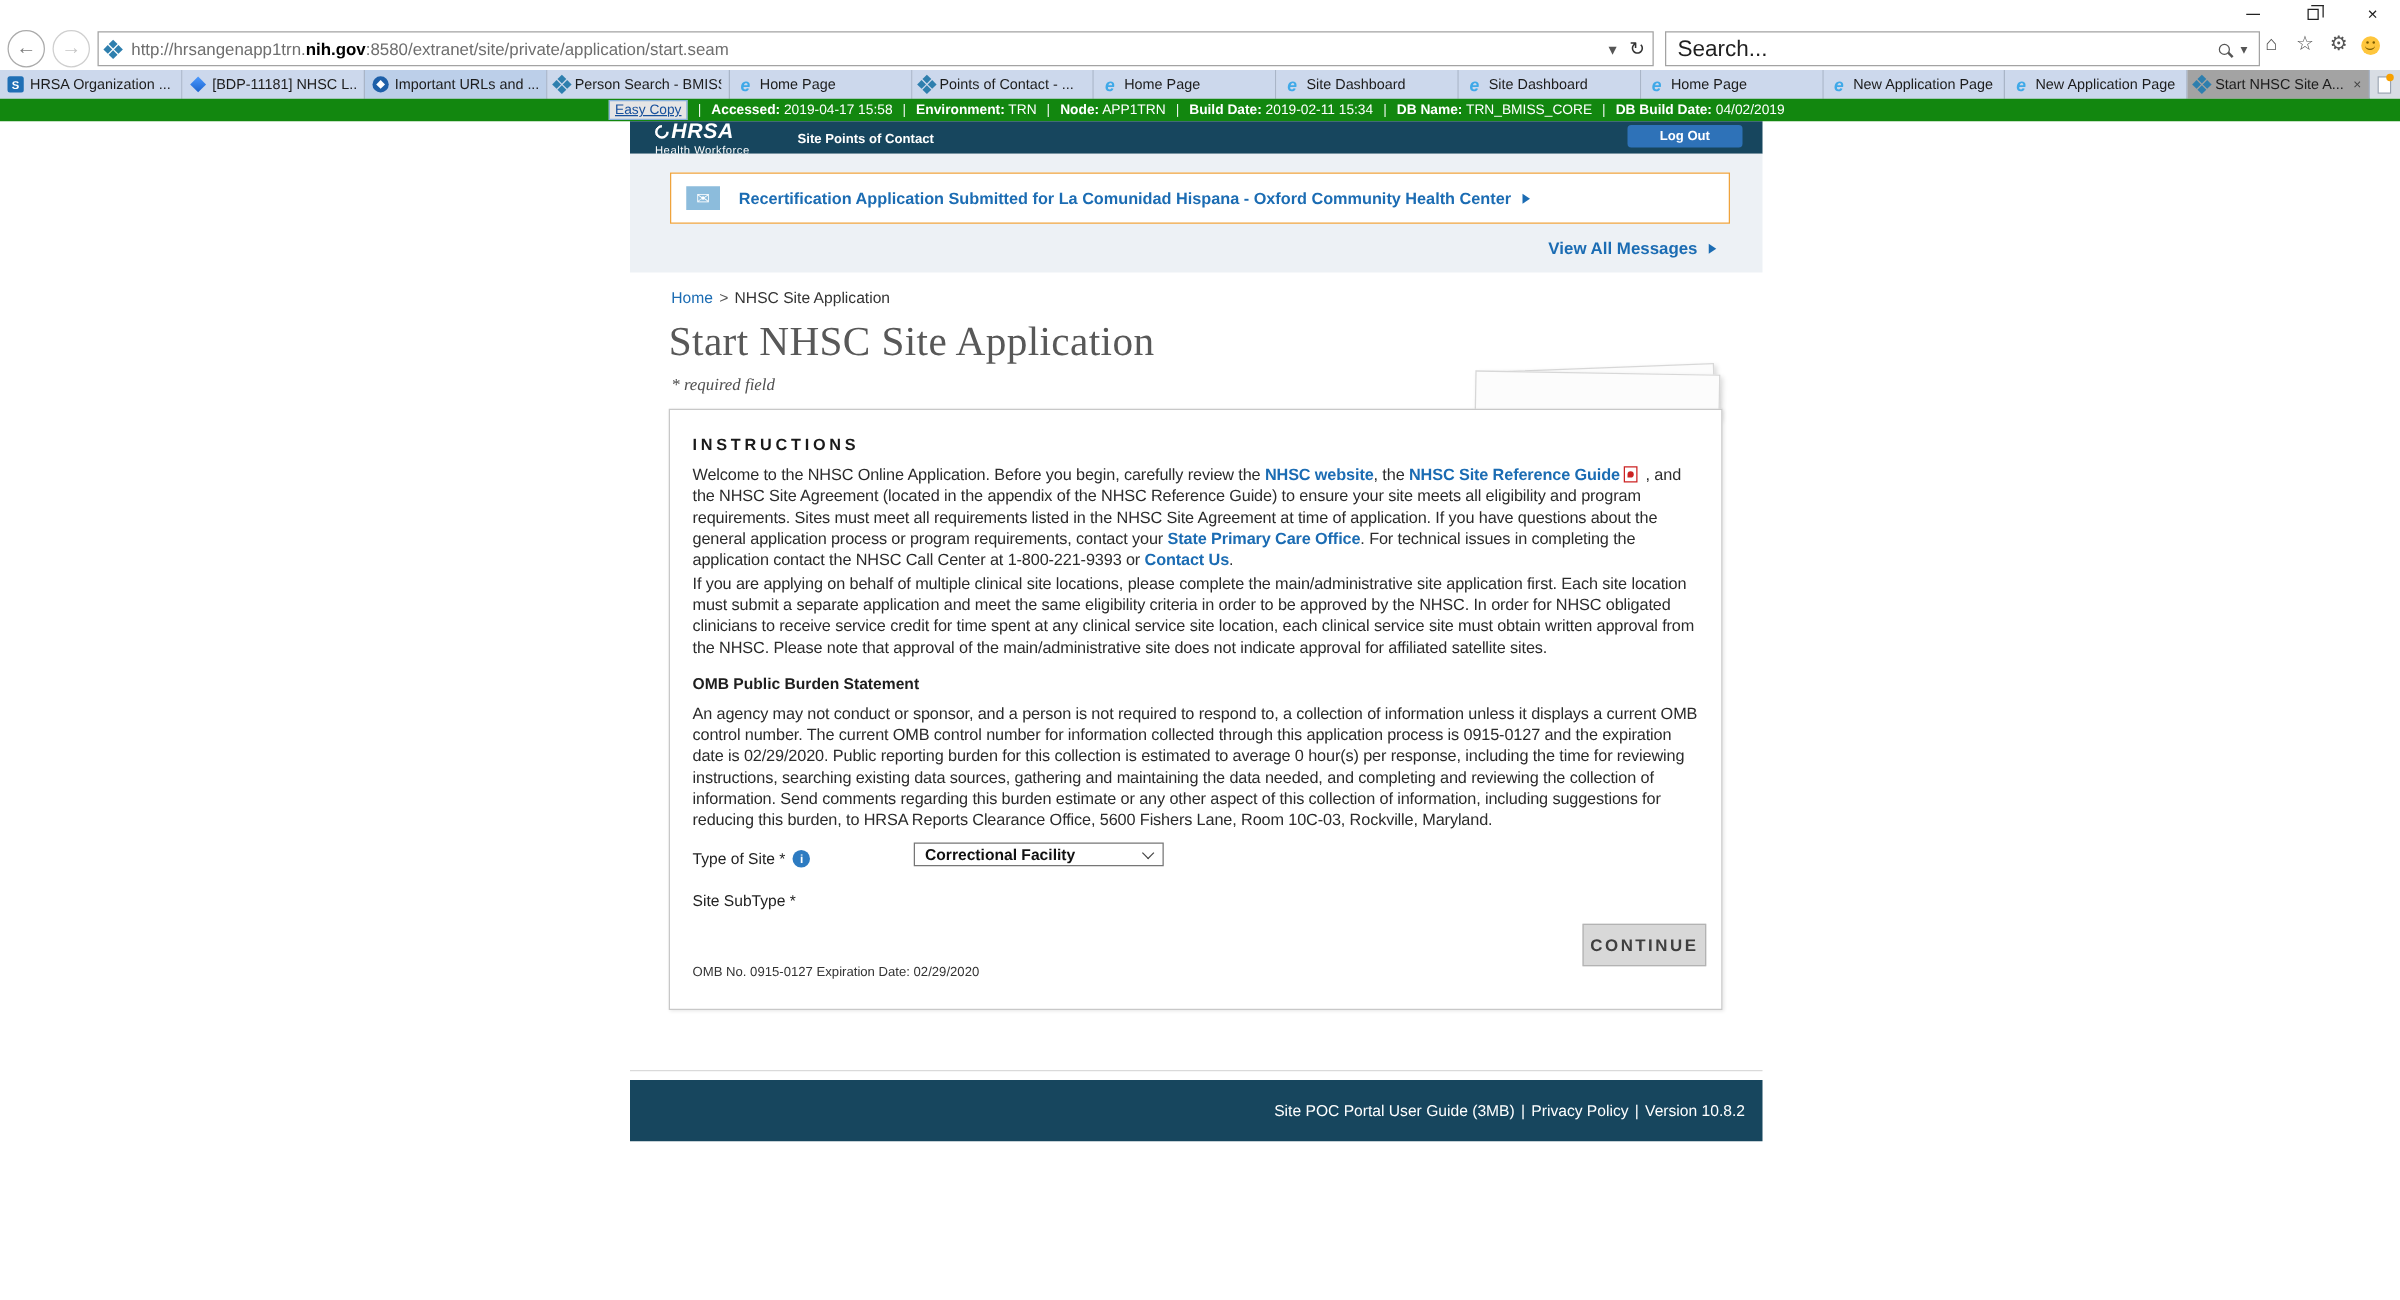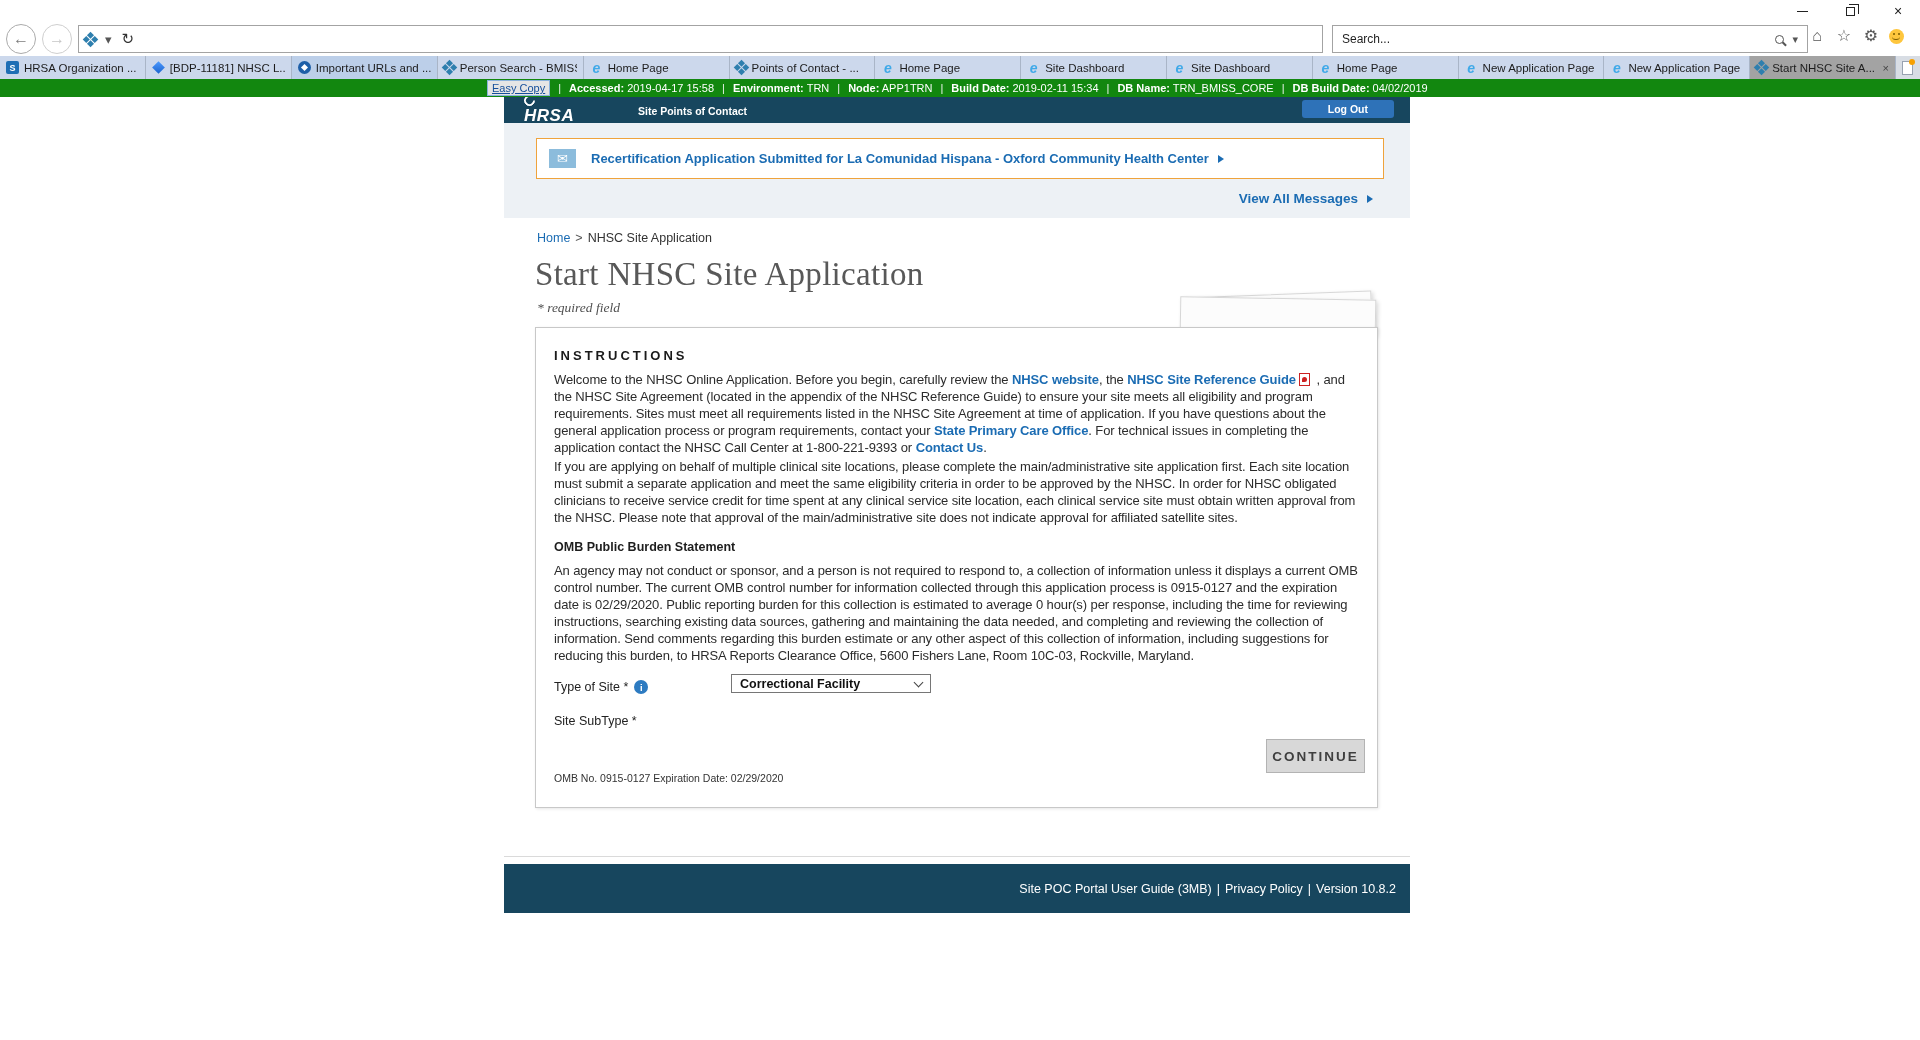--- a/index.html
+++ b/index.html
@@ -26,21 +26,21 @@
   .urlbar { position:absolute; left:78px; top:3px; width:1245px; height:28px; border:1px solid #a3a3a3;
             background:#fff; display:flex; align-items:center; padding:0 6px; font-size:13.5px; }
   .urlbar .favicon { margin-right:9px; }
   .url-text { flex:1; color:#6e6e6e; white-space:nowrap; overflow:hidden; }
   .url-text b { color:#000; }
   .url-controls { display:flex; align-items:center; gap:10px; color:#555; font-size:13px; }
   .url-refresh { font-size:15px; color:#333; }
 
   .searchbox { position:absolute; left:1332px; top:3px; width:476px; height:28px; border:1px solid #a3a3a3;
                background:#fff; display:flex; align-items:center; padding:0 9px; }
-  .search-ph { flex:1; color:#1f1f1f; font-size:12px; }
+  .search-ph { flex:1; color:#1f1f1f; font-size:18px; }
   .i-mag { width:9px; height:9px; border:1.6px solid #555; border-radius:50%; position:relative; margin-right:8px; }
   .i-mag::after { content:""; position:absolute; width:5px; height:1.6px; background:#555;
                   transform:rotate(45deg); right:-4px; bottom:-2px; }
   .search-caret { color:#555; font-size:11px; }
 
   .chrome-icons { position:absolute; right:16px; top:6px; display:flex; gap:9px; align-items:center;
                   color:#555; }
   .ci { font-size:16px; line-height:1; width:18px; text-align:center; }
   .i-smiley { width:15px; height:15px; border-radius:50%; background:#fec63d; position:relative; display:inline-block; }
   .i-smiley::before { content:""; position:absolute; left:4px; top:4px; width:2px; height:2px; border-radius:50%;
@@ -79,22 +79,22 @@
               color:#fff; font-size:11px; display:flex; align-items:center; padding-left:487px; white-space:nowrap; }
   .easycopy { background:#e5e5e5; border:1px solid #8ab2dc; color:#164f9b; text-decoration:underline;
               padding:0 4px; font-size:11px; line-height:14px; }
   .gsep { margin:0 8px; color:#eaf4ea; }
   .gitem b { font-weight:bold; }
 
   
   .app-header { position:absolute; left:504px; top:97px; width:906px; height:26px; background:#17465e;
                 color:#fff; overflow:hidden; }
   .logo { position:absolute; left:20px; top:-2px; }
-  .logo-top { display:flex; font-size:17px; font-weight:bold; font-style:italic;
-              letter-spacing:.5px;flex-direction:column; }
+  .logo-top { display:flex; align-items:center; font-size:17px; font-weight:bold; font-style:italic;
+              letter-spacing:.5px; }
   .i-eagle { width:11px; height:11px; border:2px solid #fff; border-right-color:transparent; border-radius:50%;
              transform:rotate(-45deg); margin-right:2px; }
   .logo-sub { font-size:9px; letter-spacing:.4px; margin-top:0; }
   .app-label { position:absolute; left:134px; top:8px; font-size:10.5px; font-weight:bold; }
   .logout-btn { position:absolute; right:16px; top:3px; background:#2e72b8; color:#fff; font-size:10.5px;
                 font-weight:bold; padding:3px 26px; border-radius:3px; }
 
   
   .msg-band { position:absolute; left:504px; top:123px; width:906px; height:95px; background:#edf1f5; }
   .banner { position:absolute; left:32px; top:15px; width:848px; height:41px; background:#fff;
@@ -177,20 +177,21 @@
         </span>
       <span class="win-btn">×</span>
     </div>
   </div>
 
   <div class="navrow">
     <span class="navbtn back">←</span>
     <span class="navbtn fwd">→</span>
     <div class="urlbar">
       <span class="favicon i-pinwheel"></span>
+      <span class="url-text"><span>http://hrsangenapp1trn.</span><b>nih.gov</b><span>:8580/extranet/site/private/application/start.seam</span></span>
       <span class="url-controls">
         <span>▾</span>
         <span class="url-refresh">↻</span>
       </span>
     </div>
     <div class="searchbox">
       <span class="search-ph">Search...</span>
       <span class="i-mag"></span>
       <span class="search-caret">▾</span>
     </div>

